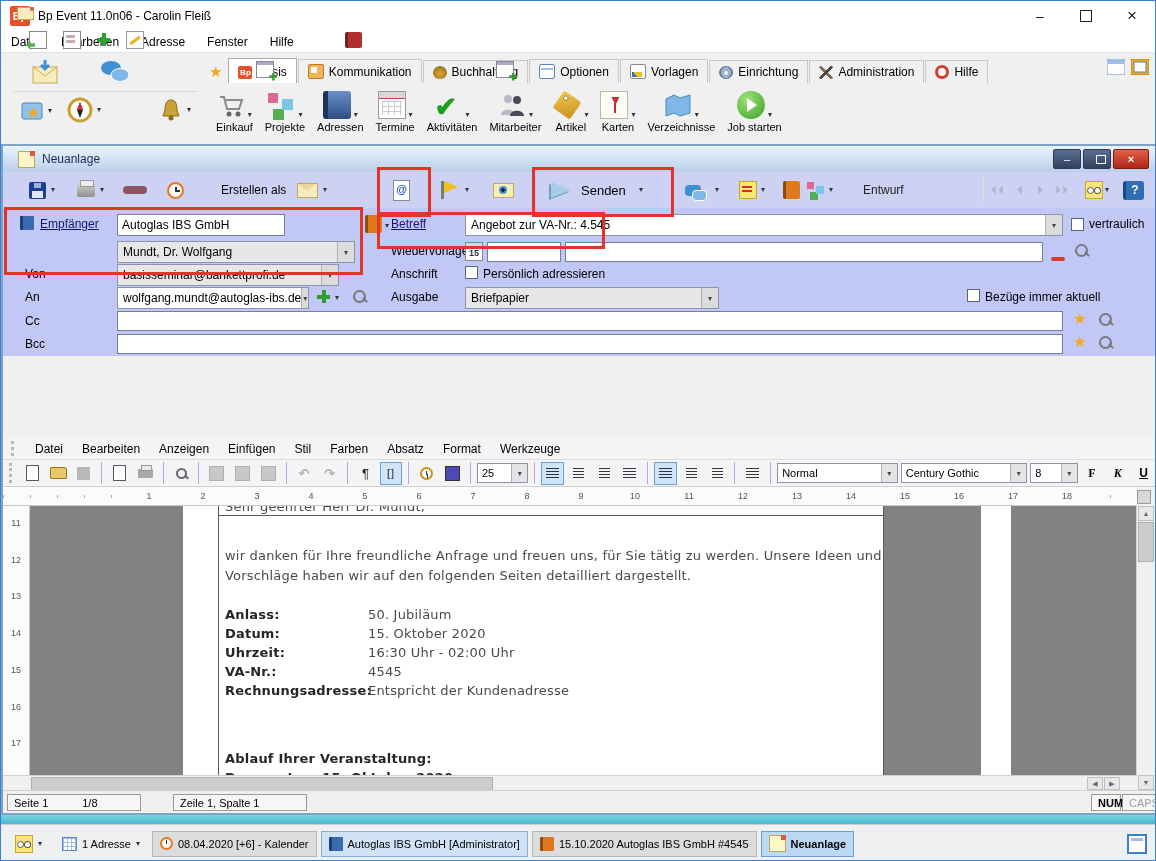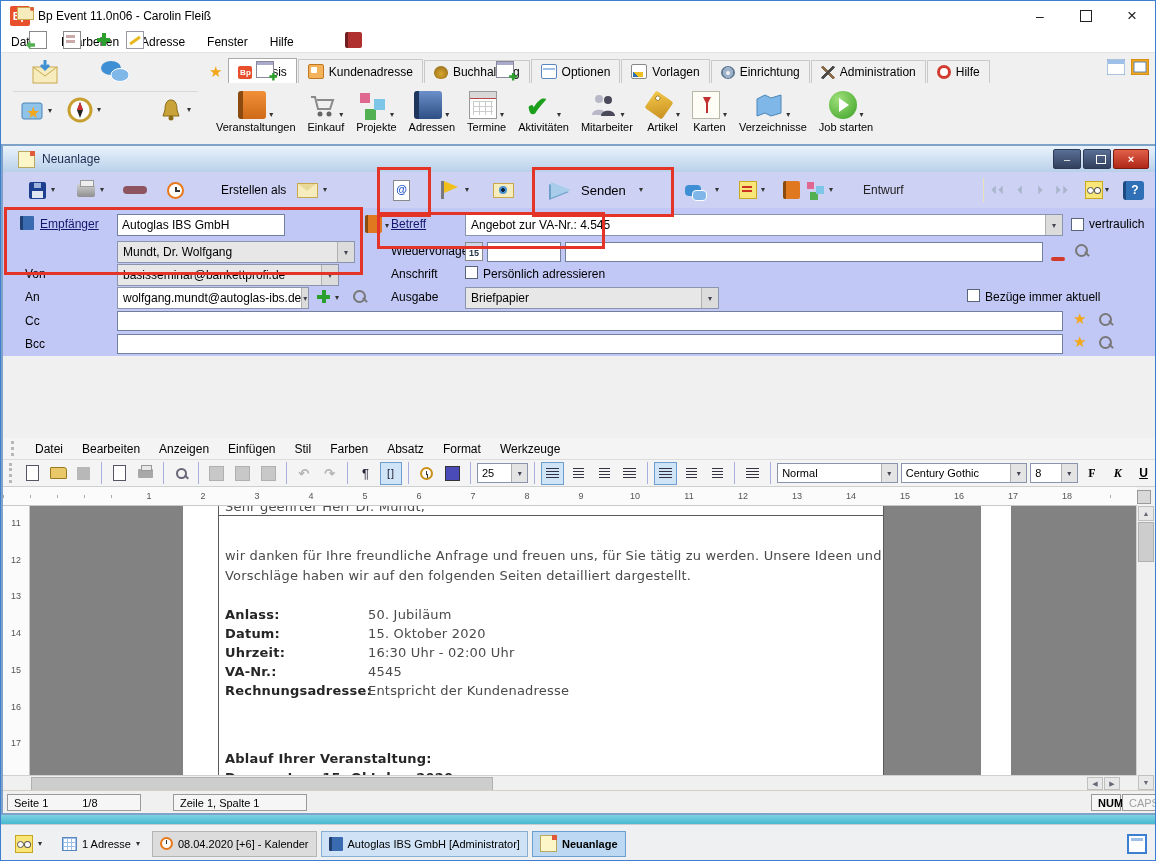--- a/index.html
+++ b/index.html
@@ -313,21 +313,21 @@
     </span>
 
     <div id="rtabs">
       <span class="star" style="margin:0 6px 4px 0;"></span>
       <div class="rtab active">
         <span class="tic tic-bp">Bp</span>
         <span>Basis</span>
       </div>
       <div class="rtab">
         <span class="tic tic-env"></span>
-        <span>Kundenadresse</span>
+        <span>Kommunikation</span>
       </div>
       <div class="rtab">
         <span class="tic tic-bag"></span>
         <span>Buchhaltung</span>
       </div>
       <div class="rtab">
         <span class="tic tic-win"></span>
         <span>Optionen</span>
       </div>
       <div class="rtab">
@@ -342,27 +342,20 @@
         <span class="tic tic-tools"></span>
         <span>Administration</span>
       </div>
       <div class="rtab">
         <span class="tic tic-ring"></span>
         <span>Hilfe</span>
       </div>
     </div>
 
     <div id="gbar">
-      <div class="gtool">
-        <div class="gicr">
-            <span class="gic gi-booko"></span>
-            <span class="dd"></span>
-          </div>
-        <span class="glabel">Veranstaltungen</span>
-      </div>
       <div class="gtool">
         <div class="gicr">
             <span class="gic">
               <svg width="28" height="28">
                 <path d="M3 6 h4 l3 12 h12 l3-9 H9" fill="none" stroke="#8a8a8a" stroke-width="2"></path>
                 <circle cx="12" cy="23" r="2.5" fill="#666"></circle>
                 <circle cx="21" cy="23" r="2.5" fill="#666"></circle>
               </svg>
             </span>
             <span class="dd"></span>
@@ -893,20 +886,24 @@
         <span class="dd"></span>
       </div>
     <div class="tbt">
         <span class="tclock"></span>
         <span>08.04.2020 [+6] - Kalender</span>
       </div>
     <div class="tbt blue">
         <span class="bookt b"></span>
         <span>Autoglas IBS GmbH  [Administrator]</span>
       </div>
+    <div class="tbt">
+        <span class="bookt o"></span>
+        <span>15.10.2020 Autoglas IBS GmbH  #4545</span>
+      </div>
     <div class="tbt active">
         <span class="noteic"></span>
         <span>Neuanlage</span>
       </div>
     <div id="twin"></div>
   </div>
 
   <div class="redbox" style="left:376px;top:166px;width:48px;height:44px;"></div>
   <div class="redbox" style="left:531px;top:166px;width:136px;height:44px;"></div>
   <div class="redbox" style="left:3px;top:206px;width:353px;height:62px;"></div>

